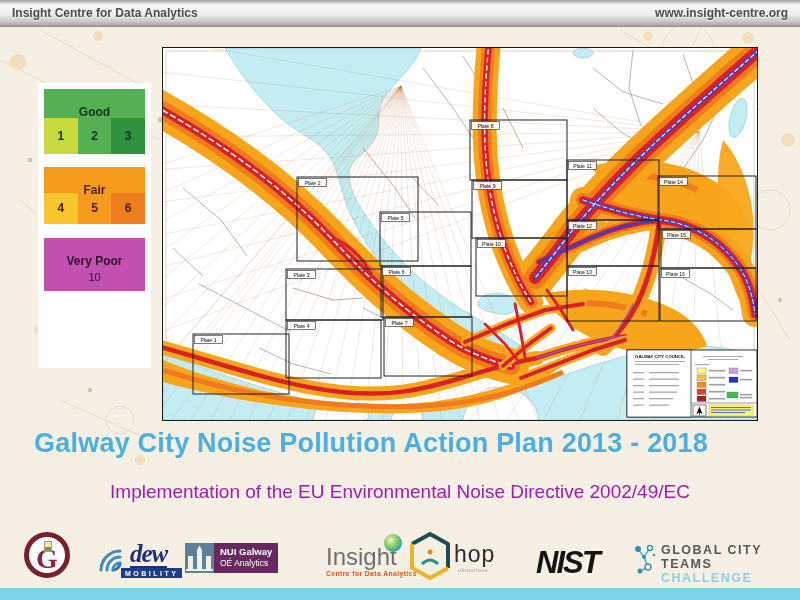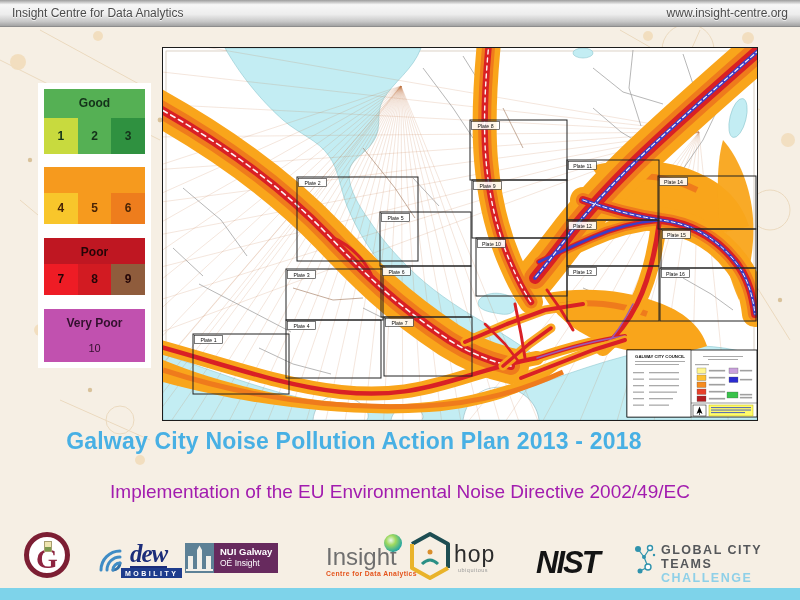--- a/index.html
+++ b/index.html
@@ -11,45 +11,45 @@
   
   #bg-pattern{position:absolute;left:0;top:0;z-index:0;}
   
   .topbar{
     position:absolute;left:0;top:0;width:800px;height:27px;z-index:5;
     background:linear-gradient(#9c9c9c 0%,#f7f7f7 18%,#ededed 55%,#c9c9c9 82%,#a3a3a3 100%);
     border-bottom:1px solid #8d8d8d;
     display:flex;justify-content:space-between;align-items:center;
     padding:0 12px;box-sizing:border-box;
   }
-  .topbar span{font-size:12px;font-weight:normal;color:#4b4b4b;text-shadow:0 1px 0 rgba(255,255,255,.7);}
+  .topbar span{font-size:12px;font-weight:bold;color:#4b4b4b;text-shadow:0 1px 0 rgba(255,255,255,.7);}
   
   .q-panel{
     position:absolute;left:38px;top:83px;width:113px;height:285px;z-index:4;
     background:#fff;box-sizing:border-box;padding:6px;
     display:flex;flex-direction:column;
   }
   .q-block{position:relative;width:100%;}
-  .q-title{text-align:center;font-weight:bold;font-size:12px;padding-top:7px;}
+  .q-title{text-align:center;font-weight:bold;font-size:12px;padding-top:16px;}
   .q-cells{position:absolute;left:0;right:0;bottom:0;height:55%;display:flex;}
   .q-cell{flex:1;display:flex;align-items:center;justify-content:center;font-weight:bold;font-size:12px;}
   .q-single{position:absolute;left:0;right:0;bottom:8px;text-align:center;font-weight:normal;font-size:11px;}
   
   .map-frame{
     position:absolute;left:162px;top:47px;width:594px;height:372px;z-index:4;
     background:#fff;border:1px solid #1c1c1c;
   }
   .map-frame svg{display:block;}
   .plate-rect{fill:none;stroke:#222;stroke-width:1;}
   .plate-label-box{fill:#ffffff;fill-opacity:.9;stroke:#222;stroke-width:.6;}
   .plate-label{font-size:5.2px;font-family:"Liberation Sans",sans-serif;fill:#111;}
   
   .main-title{
     position:absolute;left:0;top:428px;width:708px;z-index:4;
-    text-align:center;font-size:23px;font-weight:bold;color:#48b0e4;letter-spacing:.2px;
+    text-align:right;font-size:27px;font-weight:bold;color:#48b0e4;letter-spacing:.2px;
   }
   .sub-title{
     position:absolute;left:0;top:481px;width:800px;z-index:4;
     text-align:center;font-size:19px;color:#a21caf;
   }
   
   .logo{position:absolute;z-index:4;}
   .crest{left:24px;top:532px;width:46px;height:46px;border:5px solid #7c1e33;border-radius:50%;
     background:#fff;box-sizing:border-box;}
   .crest-g{position:absolute;left:0;top:2px;width:36px;height:36px;text-align:center;line-height:40px;
@@ -127,32 +127,25 @@
 <div class="q-panel" id="q-panel">
     <div class="q-block" style="height: 65px; margin-bottom: 13px; background: rgb(85, 176, 84); color: rgb(20, 50, 26);">
       <div class="q-title">Good</div>
       <div class="q-cells">
         <div class="q-cell" style="background: rgb(200, 218, 62);">1</div>
         <div class="q-cell">2</div>
         <div class="q-cell" style="background: rgb(47, 145, 64);">3</div>
       </div>
     </div>
     <div class="q-block" style="height: 57px; margin-bottom: 14px; background: rgb(246, 154, 30); color: rgb(74, 36, 5);">
+      <div class="q-title">Fair</div>
       <div class="q-cells">
         <div class="q-cell" style="background: rgb(248, 198, 43);">4</div>
         <div class="q-cell">5</div>
         <div class="q-cell" style="background: rgb(238, 125, 29);">6</div>
-      </div>
-    </div>
-    <div class="q-block" style="height: 57px; margin-bottom: 14px; background: rgb(191, 23, 34); color: rgb(36, 5, 7);">
-      <div class="q-title">Poor</div>
-      <div class="q-cells">
-        <div class="q-cell" style="background: rgb(238, 28, 37);">7</div>
-        <div class="q-cell" style="background: rgb(210, 27, 34);">8</div>
-        <div class="q-cell" style="background: rgb(143, 92, 60);">9</div>
       </div>
     </div>
     <div class="q-block" style="height: 53px; margin-bottom: 0px; background: rgb(193, 81, 175); color: rgb(51, 16, 46);">
       <div class="q-title">Very Poor</div>
       <div class="q-single">10</div>
     </div>
   </div>
 
 <div class="map-frame">
 <svg width="594" height="372" viewBox="0 0 594 372">
@@ -452,21 +445,21 @@
         <rect x="3" y="13" width="5" height="13"></rect>
         <rect x="12" y="7" width="5" height="19"></rect>
         <polygon points="12,7 14.5,2.5 17,7"></polygon>
         <rect x="21" y="13" width="5" height="13"></rect>
         <rect x="1" y="26" width="27" height="2"></rect>
       </g>
     </svg>
   </div>
   <div class="nui-txt">
     <div class="nui-l1">NUI Galway</div>
-    <div class="nui-l2">OÉ Insight</div>
+    <div class="nui-l2">OÉ Analytics</div>
   </div>
 </div>
 
 <div class="logo insight">
   <span class="insight-word">Insight</span>
   <span class="insight-sphere"></span>
   <span class="insight-sub">Centre for Data Analytics</span>
 </div>
 
 <div class="logo hop">

